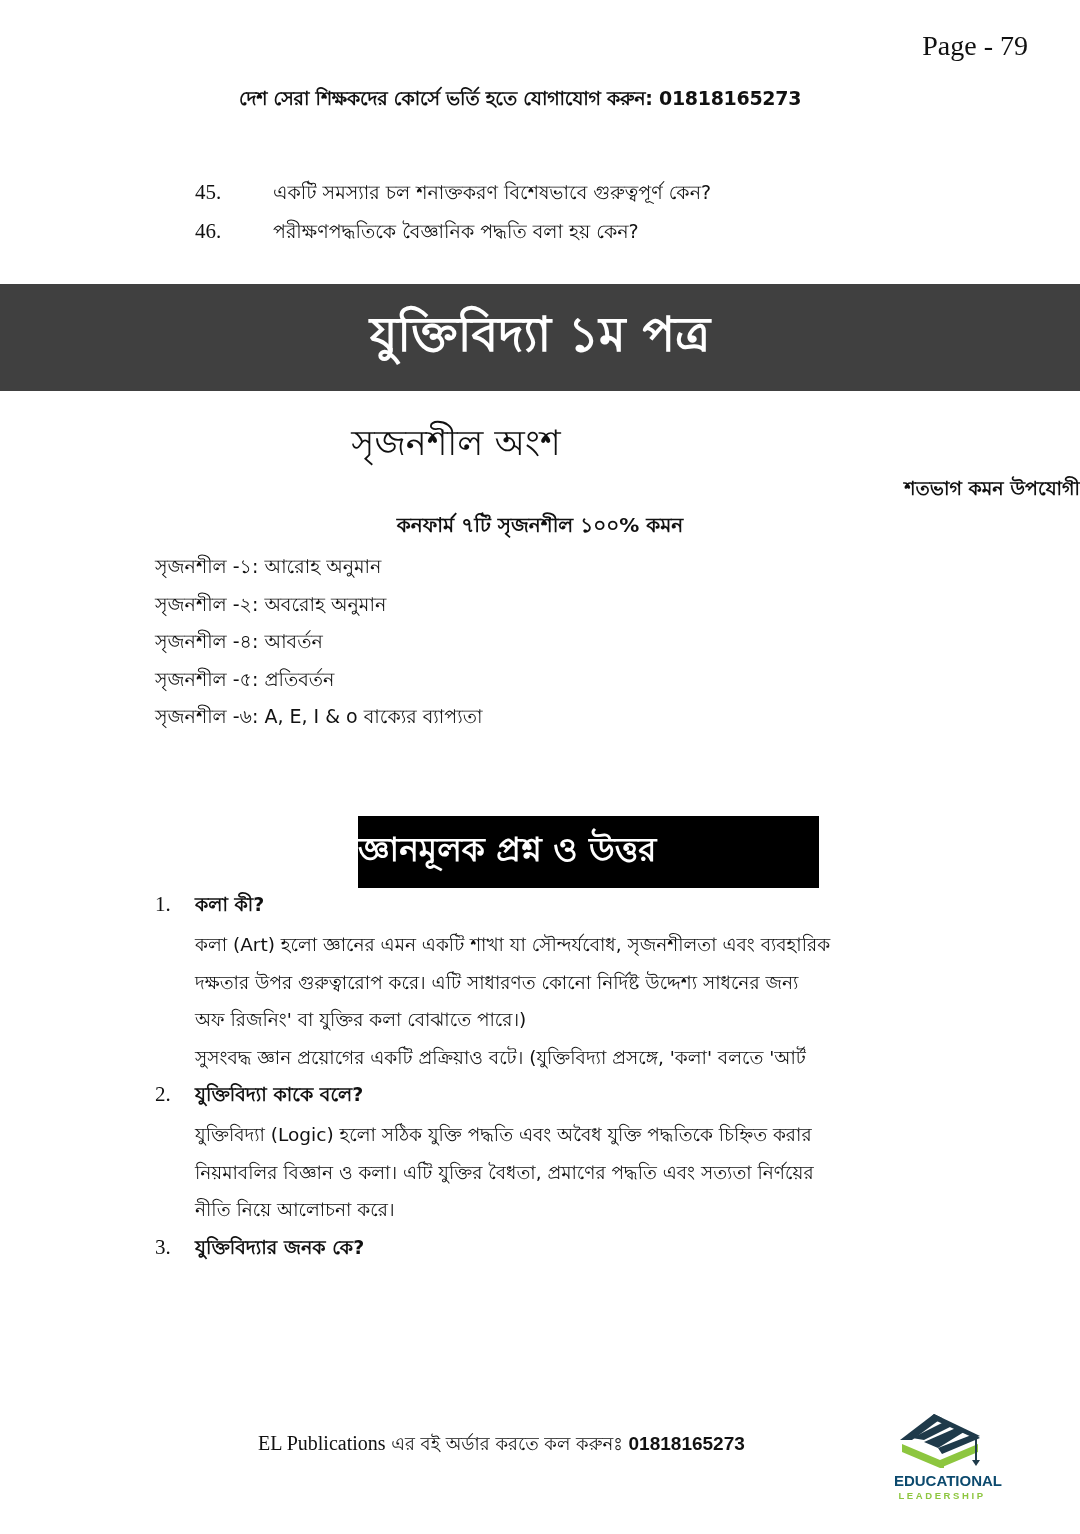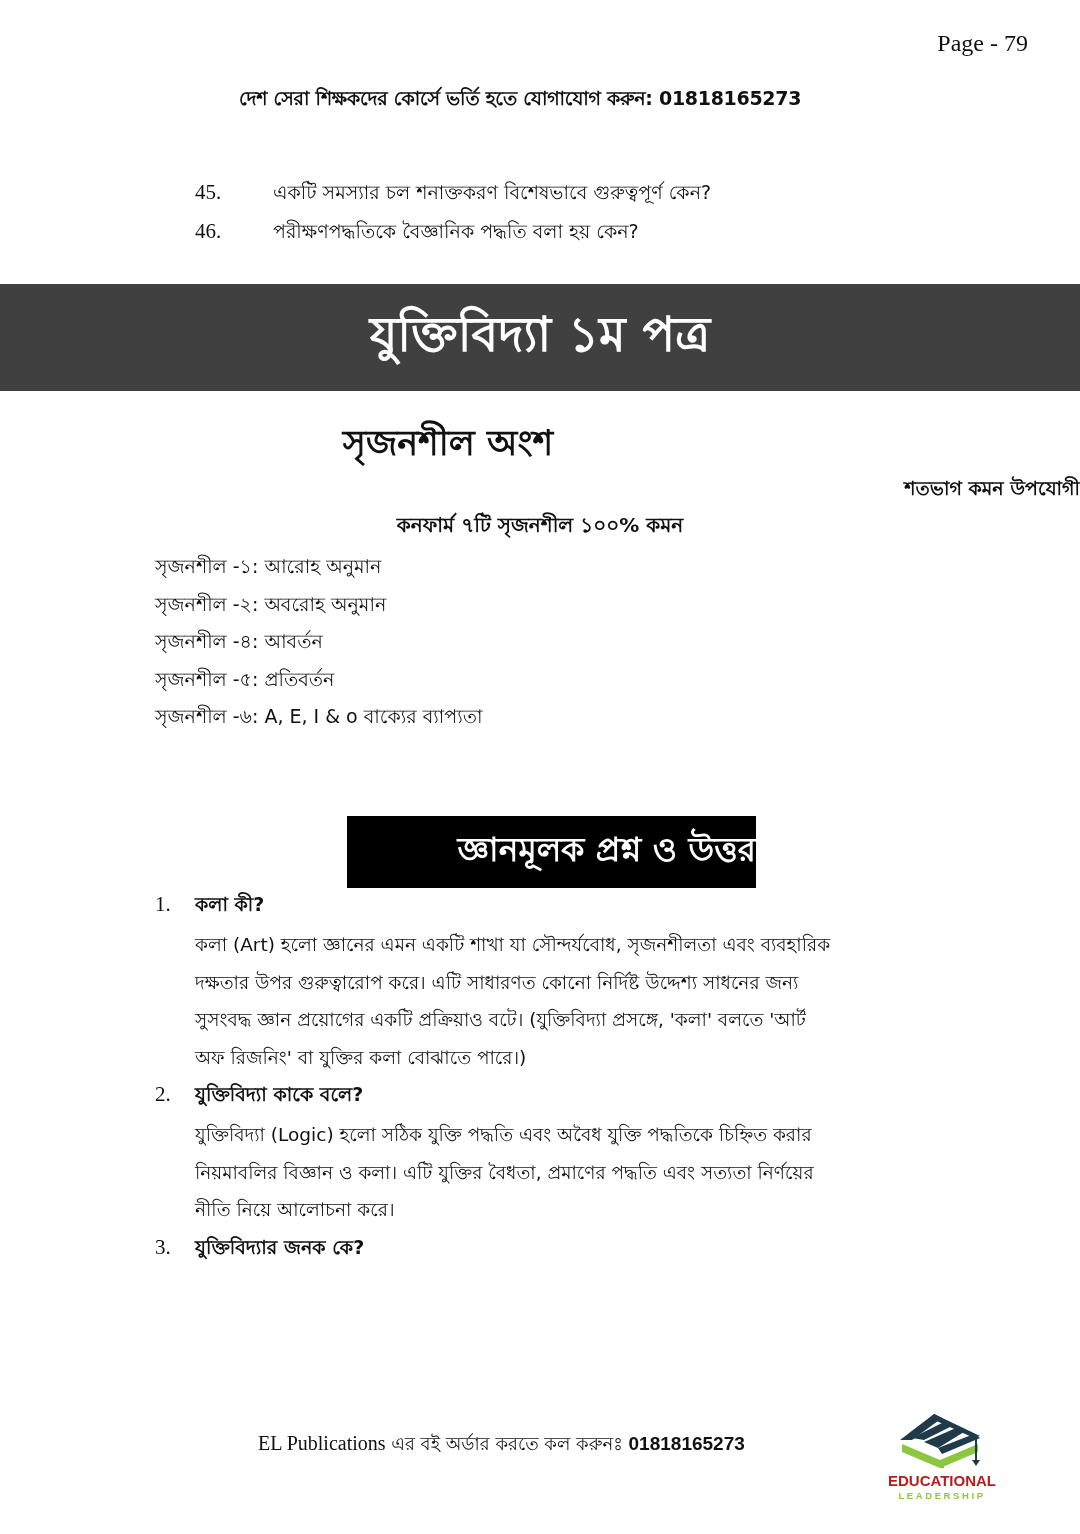--- a/index.html
+++ b/index.html
@@ -5,61 +5,61 @@
   html, body { margin: 0; padding: 0; background: #ffffff; }
   body {
     width: 1080px; height: 1534px; position: relative; overflow: hidden;
     font-family: "DejaVu Sans", "Liberation Sans", sans-serif;
     color: #111;
   }
   .abs { position: absolute; }
   .page-num {
     top: 30px; right: 52px;
     font-family: "Liberation Serif", "DejaVu Serif", serif;
-    font-size: 24px; color: #111;
+    font-size: 28px; color: #111;
   }
   .contact-header {
     top: 84px; left: 0; width: 1040px; text-align: center;
     font-size: 19px; font-weight: bold; letter-spacing: -0.3px;
   }
   .prev-q { left: 195px; font-size: 19px; }
   .prev-q .num {
     display: inline-block; width: 78px;
     font-family: "Liberation Serif", "DejaVu Serif", serif; font-size: 21px;
   }
   .banner {
     top: 284px; left: 0; width: 1080px; height: 107px; background: #404040;
     display: flex; align-items: center; justify-content: center;
   }
   .banner-title { color: #fff; font-size: 48px; font-weight: bold; }
-  .section-title { top: 416px; left: 8px; width: 880px; text-align: center; font-size: 35px; font-weight: bold; }
+  .section-title { top: 416px; left: 16px; width: 880px; text-align: center; font-size: 35px; font-weight: normal; }
   .sub1 { top: 474px; left: 0; width: 1080px; text-align: right; font-size: 19px; font-weight: bold; }
   .sub2 { top: 510px; left: 0; width: 1080px; text-align: center; font-size: 20px; font-weight: bold; }
   .topic-list { top: 548px; left: 155px; margin: 0; padding: 0; list-style: none; }
   .topic-list li { font-size: 19px; line-height: 37.5px; height: 37.5px; white-space: nowrap; }
   .qa-box {
-    top: 816px; left: 347px; width: 409px; height: 72px; background: #000;
-    display: flex; align-items: center; justify-content: flex-end;
+    top: 816px; left: 358px; width: 461px; height: 72px; background: #000;
+    display: flex; align-items: center; justify-content: flex-start;
   }
   .qa-box-title { color: #fff; font-size: 33px; font-weight: bold; }
   .qa { left: 155px; width: 800px; }
   .qa .qnum {
     display: inline-block; width: 40px;
     font-family: "Liberation Serif", "DejaVu Serif", serif; font-size: 21px;
   }
   .qa .qtext { font-size: 19px; font-weight: bold; }
   .qa .ans { margin-left: 40px; font-size: 18.5px; line-height: 37.5px; margin-top: 4px; }
   .qa .ans b { font-weight: bold; }
   .footer-text { top: 1430px; left: 258px; font-size: 18px; white-space: nowrap; }
   .footer-text .pub { font-family: "Liberation Serif", "DejaVu Serif", serif; font-size: 20px; }
   .footer-text .phone { font-weight: bold; font-family: "Liberation Sans", sans-serif; font-size: 19px; }
   .logo { top: 1408px; left: 882px; width: 136px; height: 96px; }
   .logo-word1 {
-    position: absolute; top: 64px; left: 0; width: 120px; text-align: center;
-    font-family: "Liberation Sans", sans-serif; font-weight: bold; font-size: 15px; color: #b91c1c;
+    position: absolute; top: 64px; left: 0; width: 120px; text-align: right;
+    font-family: "Liberation Sans", sans-serif; font-weight: bold; font-size: 15px; color: #0c4a6e;
   }
   .logo-word2 {
     position: absolute; top: 82px; left: 0; width: 120px; text-align: center;
     font-family: "Liberation Sans", sans-serif; font-weight: bold; font-size: 9.5px; letter-spacing: 2.6px; color: #8dc63f;
   }
 </style>
 </head>
 <body>
 
 <div class="abs page-num">Page - 79</div>
@@ -92,22 +92,22 @@
   <span class="qa-box-title">জ্ঞানমূলক প্রশ্ন ও উত্তর</span>
 </div>
 
 <div class="abs qa" style="top:890px;">
   <div>
     <span class="qnum">1.</span><span class="qtext">কলা কী?</span>
   </div>
   <div class="ans">
     <div>কলা (Art) হলো জ্ঞানের এমন একটি শাখা যা সৌন্দর্যবোধ, সৃজনশীলতা এবং ব্যবহারিক</div>
     <div>দক্ষতার উপর গুরুত্বারোপ করে। এটি সাধারণত কোনো নির্দিষ্ট উদ্দেশ্য সাধনের জন্য</div>
+    <div>অফ রিজনিং' বা যুক্তির কলা বোঝাতে পারে।)</div>
     <div>সুসংবদ্ধ জ্ঞান প্রয়োগের একটি প্রক্রিয়াও বটে। (যুক্তিবিদ্যা প্রসঙ্গে, 'কলা' বলতে 'আর্ট</div>
-    <div>অফ রিজনিং' বা যুক্তির কলা বোঝাতে পারে।)</div>
   </div>
 </div>
 
 <div class="abs qa" style="top:1080px;">
   <div>
     <span class="qnum">2.</span><span class="qtext">যুক্তিবিদ্যা কাকে বলে?</span>
   </div>
   <div class="ans">
     <div>যুক্তিবিদ্যা (Logic) হলো সঠিক যুক্তি পদ্ধতি এবং অবৈধ যুক্তি পদ্ধতিকে চিহ্নিত করার</div>
     <div>নিয়মাবলির বিজ্ঞান ও কলা। এটি যুক্তির বৈধতা, প্রমাণের পদ্ধতি এবং সত্যতা নির্ণয়ের</div>

